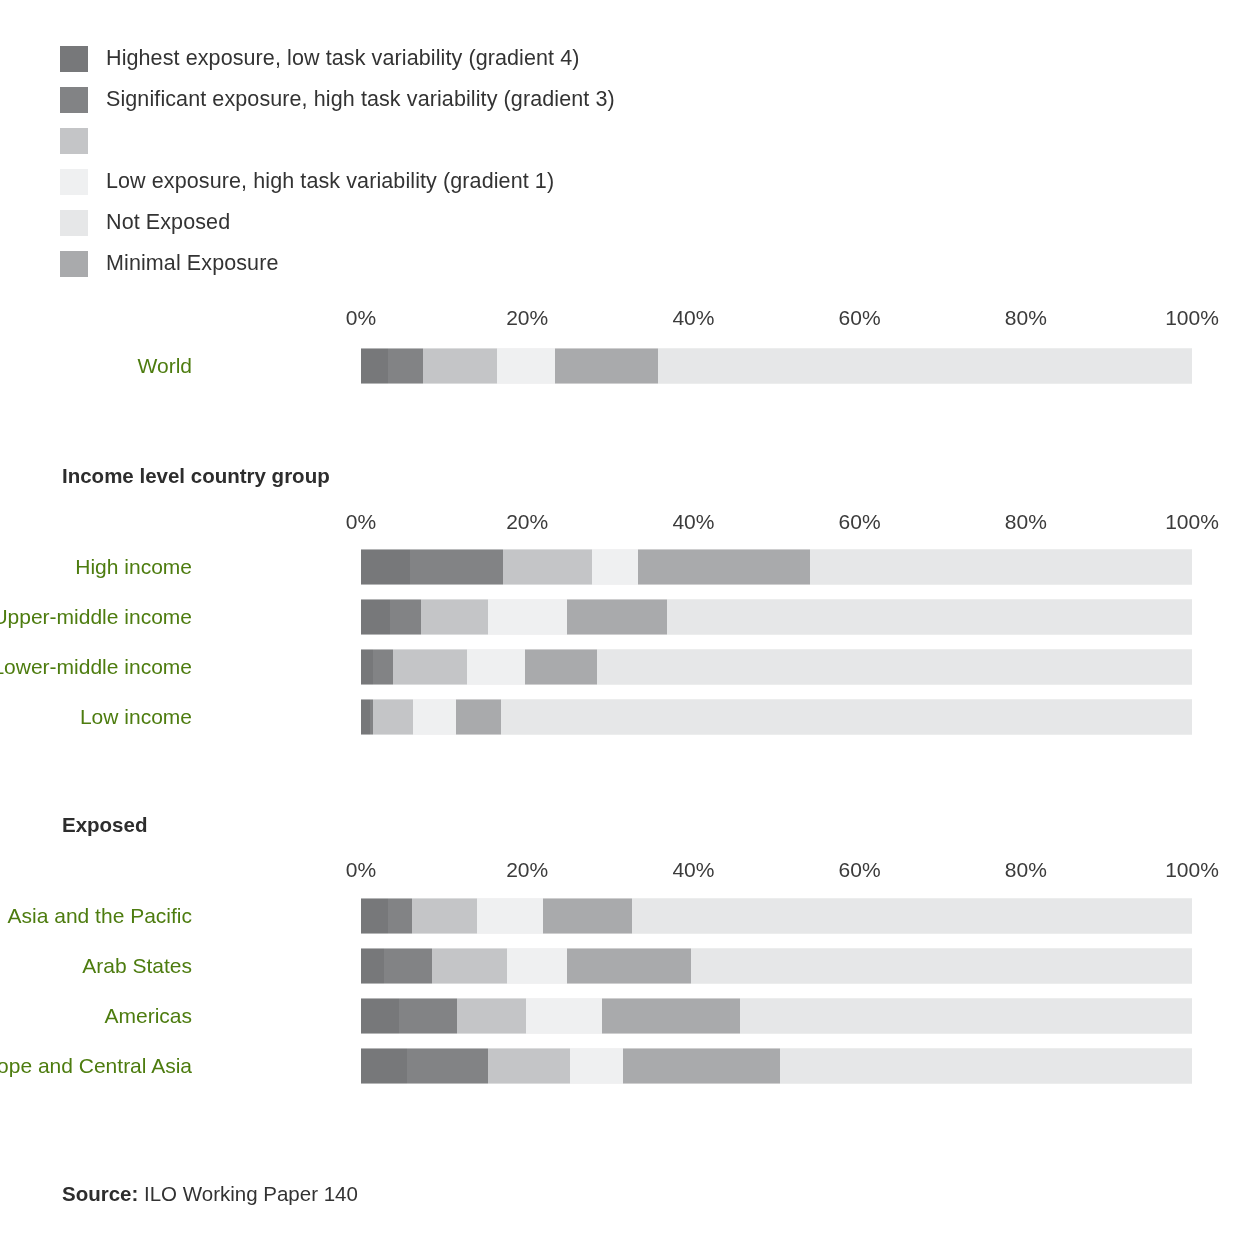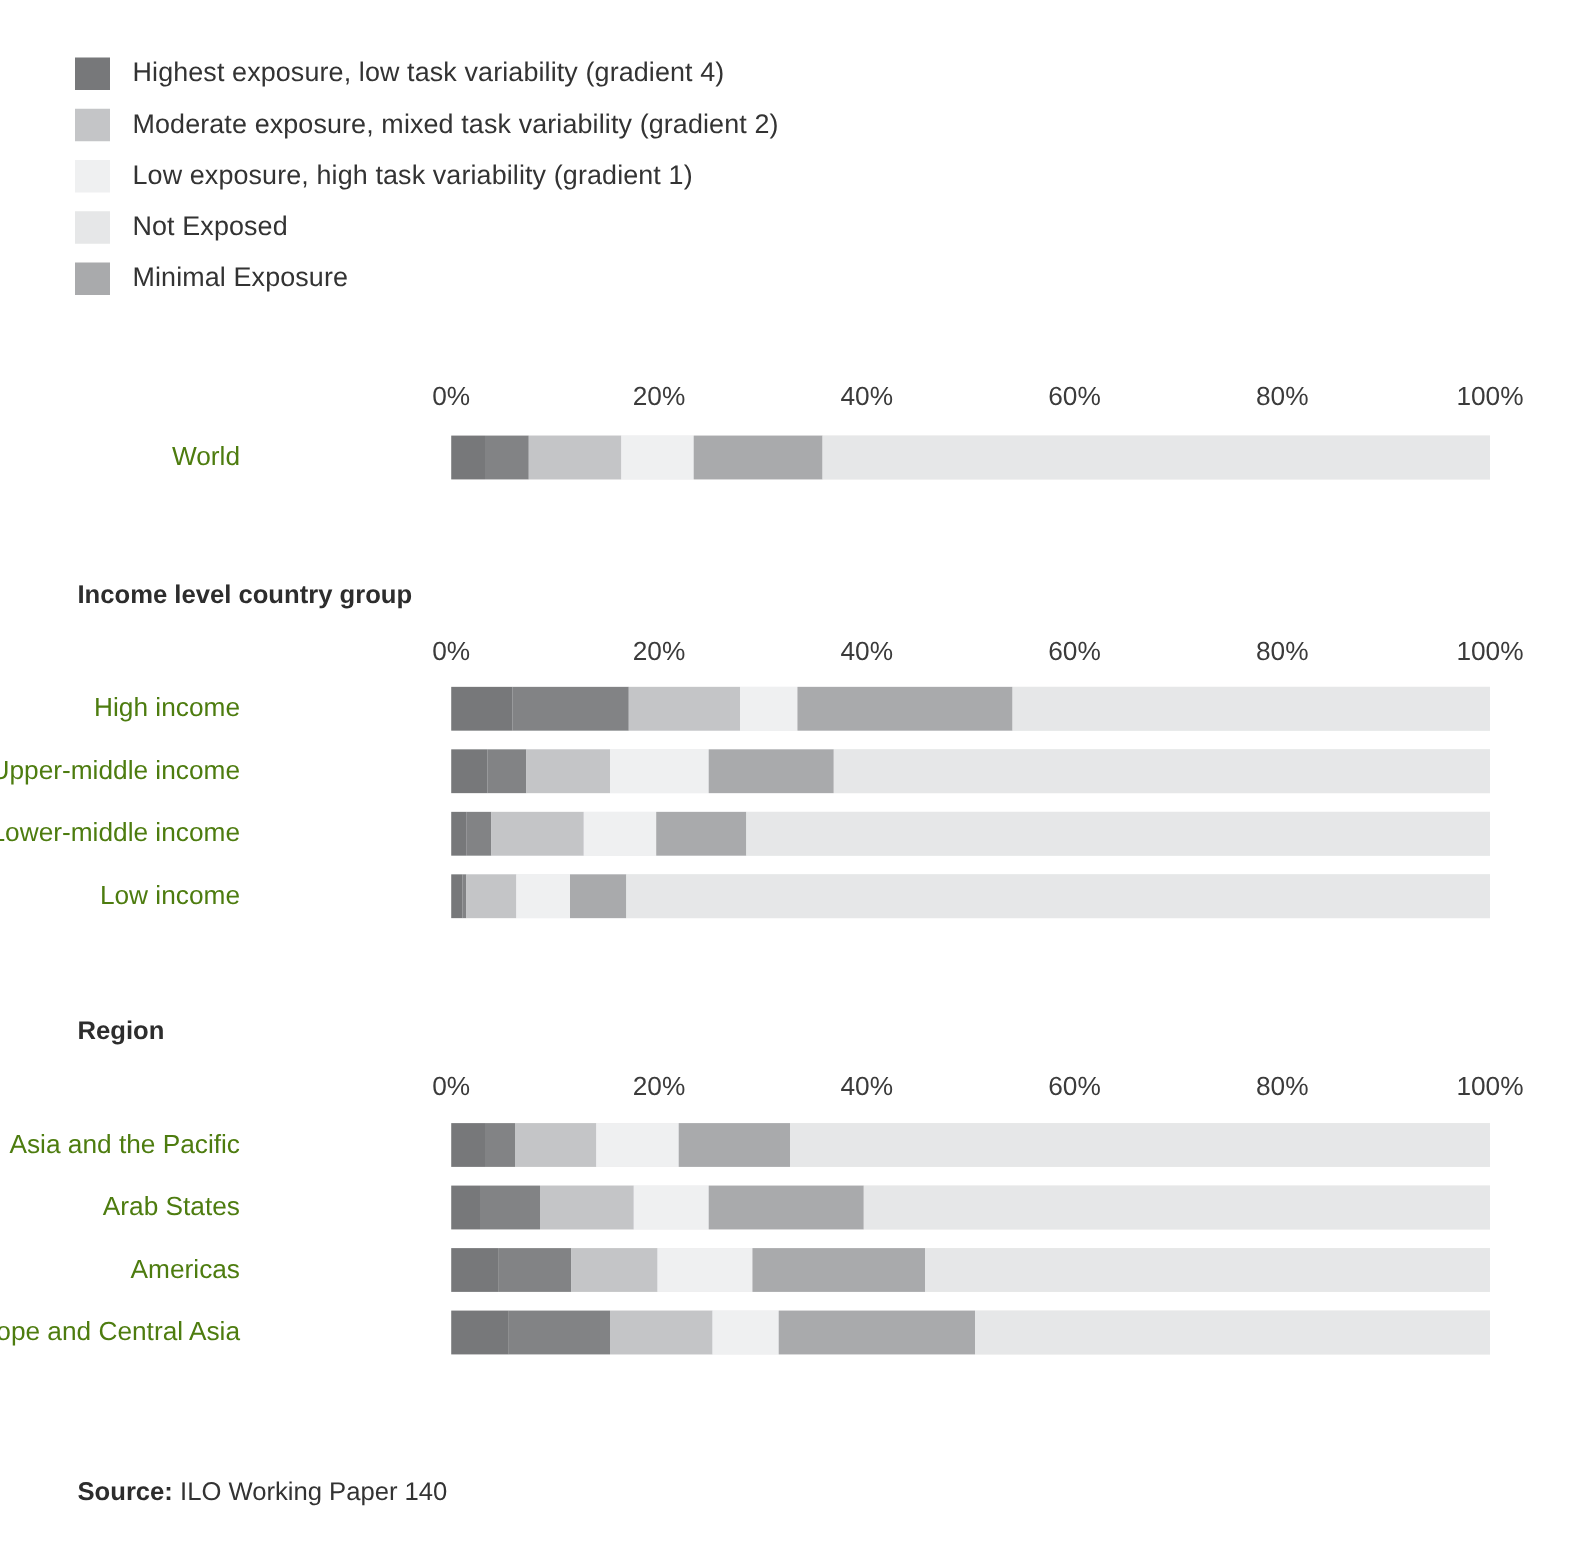--- a/index.html
+++ b/index.html
@@ -44,22 +44,25 @@
 </style>
 </head>
 <body>
 
 <div class="legend" id="legend">
     <div class="legend-row">
       <span class="legend-swatch" style="background: rgb(119, 120, 122);"></span>
       <span class="legend-label">Highest exposure, low task variability (gradient 4)</span>
     </div>
     <div class="legend-row">
+      <span class="legend-swatch" style="background: rgb(130, 131, 133);"></span>
+      <span class="legend-label">Significant exposure, high task variability (gradient 3)</span>
+    </div>
+    <div class="legend-row">
       <span class="legend-swatch" style="background: rgb(196, 197, 199);"></span>
-      <span class="legend-label">Moderate exposure, mixed task variability (gradient 2)</span>
     </div>
     <div class="legend-row">
       <span class="legend-swatch" style="background: rgb(239, 240, 241);"></span>
       <span class="legend-label">Low exposure, high task variability (gradient 1)</span>
     </div>
     <div class="legend-row">
       <span class="legend-swatch" style="background: rgb(230, 231, 232);"></span>
       <span class="legend-label">Not Exposed</span>
     </div>
     <div class="legend-row">
@@ -143,21 +146,21 @@
             <div class="seg" style="background: rgb(130, 131, 133); width: 3.324px;"></div>
             <div class="seg" style="background: rgb(196, 197, 199); width: 39.057px;"></div>
             <div class="seg" style="background: rgb(239, 240, 241); width: 43.212px;"></div>
             <div class="seg" style="background: rgb(169, 170, 172); width: 44.874px;"></div>
             <div class="seg" style="background: rgb(230, 231, 232); width: 691.392px;"></div>
           </div>
         </div>
       </div>
     </div>
     <div class="section" style="top: 0px;">
-      <div class="section-title" style="top: 813px;">Region</div>
+      <div class="section-title" style="top: 813px;">Exposed</div>
       <div class="axis" style="top: 858px; left: 0px; width: 1255px;">
         <span class="axis-tick" style="left: 361px;">0%</span>
         <span class="axis-tick" style="left: 527.2px;">20%</span>
         <span class="axis-tick" style="left: 693.4px;">40%</span>
         <span class="axis-tick" style="left: 859.6px;">60%</span>
         <span class="axis-tick" style="left: 1025.8px;">80%</span>
         <span class="axis-tick" style="left: 1192px;">100%</span>
       </div>
       <div class="rowlist" style="top: 891px;">
         <div class="bar-row">

